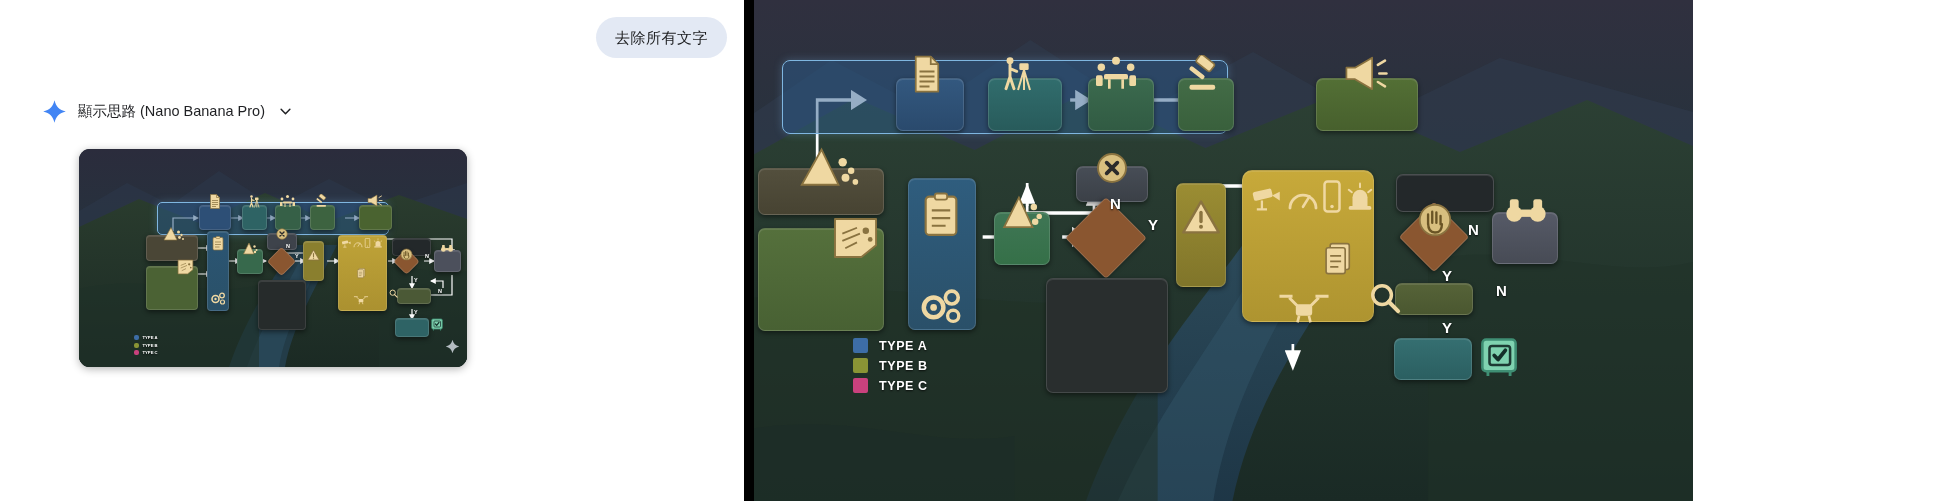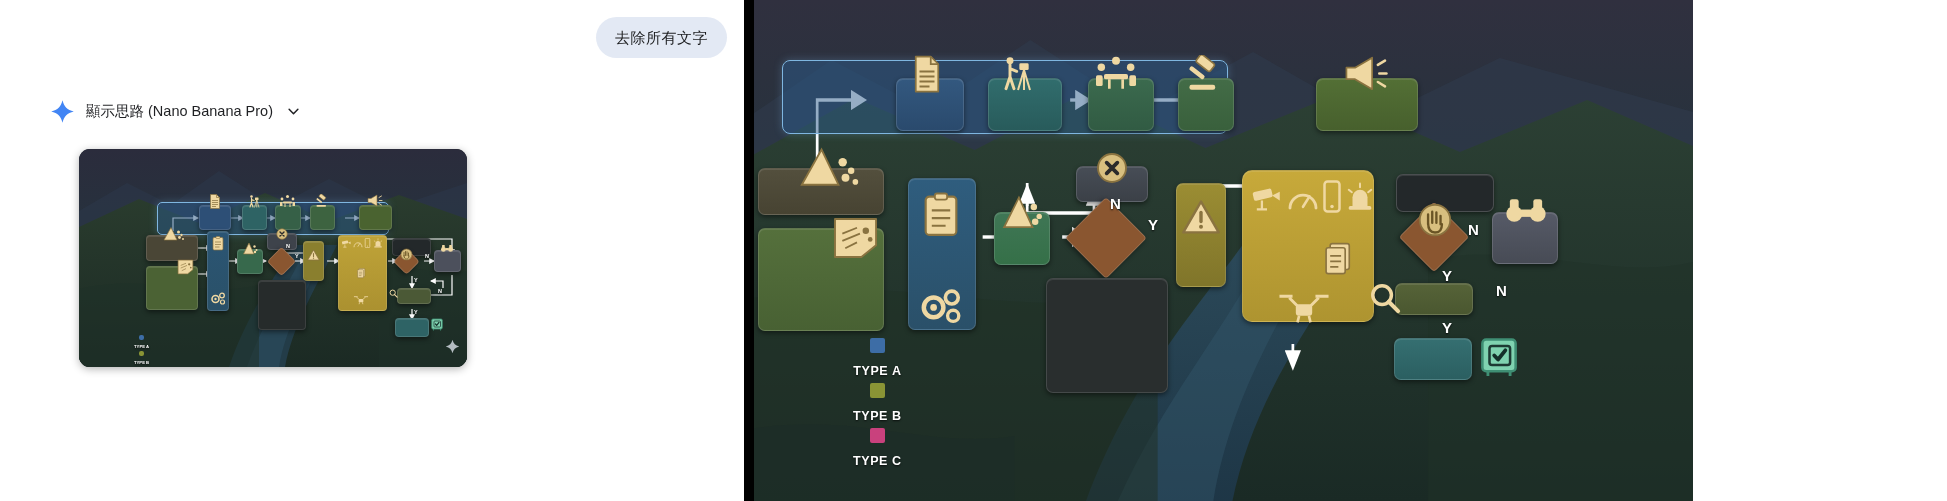--- a/index.html
+++ b/index.html
@@ -33,21 +33,21 @@
     font-size: 15px;
     line-height: 1;
     padding: 13px 19px;
     border-radius: 22px;
     letter-spacing: .5px;
     white-space: nowrap;
   }
 
   
   #thoughts-row {
-    position: absolute; left: 50px; top: 99px;
+    position: absolute; left: 42px; top: 99px;
     display: flex; align-items: center; gap: 11px;
   }
   .sparkle-blue { width: 25px; height: 25px; display:block; }
   #thoughts-label {
     font-size: 14.5px; color: #1f2023; white-space: nowrap;
   }
   #thoughts-chevron { width: 15px; height: 15px; display:block; margin-left: 2px; }
 
   
   .diagram {
@@ -96,21 +96,21 @@
     color: #ffffff;
     font-weight: bold;
     font-family: "Liberation Sans", sans-serif;
     text-shadow: 0 1px 2px rgba(0,0,0,.8);
     line-height: 1;
   }
   .icon-badge { position: absolute; pointer-events: none; }
   .icon-badge svg { display: block; width: 100%; height: 100%; }
 
   .legend { position: absolute; }
-  .legend-row { display: flex; align-items: center; flex-direction: column; }
+  .legend-row { display: flex; align-items: center; }
   .legend-sw { border-radius: 2px; flex: none; }
   .legend-tx {
     color: #ffffff; font-weight: bold;
     font-family: "Liberation Sans", sans-serif;
     text-shadow: 0 1px 2px rgba(0,0,0,.75);
     white-space: nowrap;
   }
 
   
   #thumb-card {

